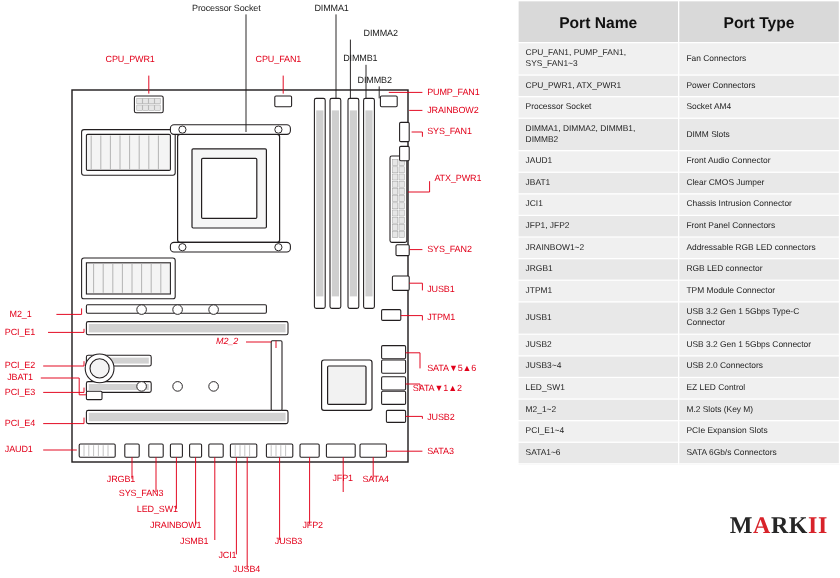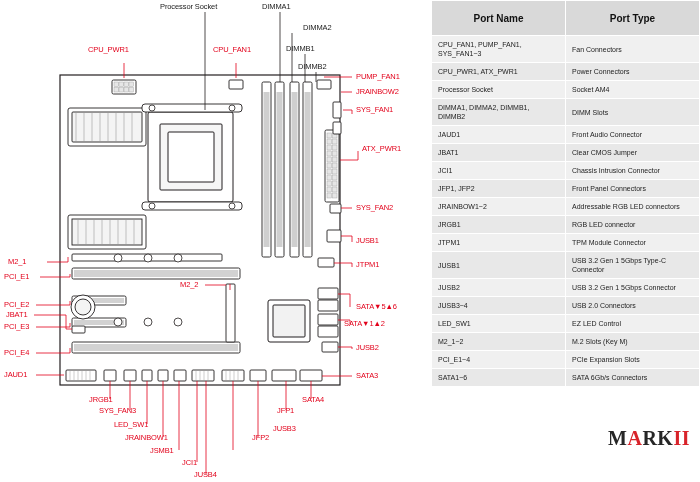--- a/index.html
+++ b/index.html
@@ -48,21 +48,21 @@
     background: #ffffff;
   }
   table {
     border-collapse: collapse;
     width: 269px;
     table-layout: fixed;
   }
   thead th {
     background: #d9d9d9;
     color: #111;
-    font-size: 10px;
+    font-size: 13px;
     font-weight: bold;
     text-align: center;
     padding: 6px 3px;
     border: 1px solid #ffffff;
     height: 22px;
     vertical-align: middle;
   }
   tbody td {
     font-size: 7px;
     color: #1c1c1c;
@@ -370,32 +370,32 @@
     <div class="lbl" style="left:356px;top:343px;">JUSB2</div>
     <div class="lbl" style="left:356px;top:371px;">SATA3</div>
 
     <div class="lbl" style="left:8px;top:257px;">M2_1</div>
     <div class="lbl" style="left:4px;top:272px;">PCI_E1</div>
     <div class="lbl" style="left:4px;top:300px;">PCI_E2</div>
     <div class="lbl" style="left:6px;top:310px;">JBAT1</div>
     <div class="lbl" style="left:4px;top:322px;">PCI_E3</div>
     <div class="lbl" style="left:4px;top:348px;">PCI_E4</div>
     <div class="lbl" style="left:4px;top:370px;">JAUD1</div>
-    <div class="lbl" style="left:180px;top:280px;">M2_2</div>
+    <div class="lbl" style="left:180px;top:280px;font-style:italic;">M2_2</div>
 
     <div class="lbl" style="left:89px;top:395px;">JRGB1</div>
     <div class="lbl" style="left:99px;top:406px;">SYS_FAN3</div>
     <div class="lbl" style="left:114px;top:420px;">LED_SW1</div>
     <div class="lbl" style="left:125px;top:433px;">JRAINBOW1</div>
     <div class="lbl" style="left:150px;top:446px;">JSMB1</div>
     <div class="lbl" style="left:182px;top:458px;">JCI1</div>
     <div class="lbl" style="left:194px;top:470px;">JUSB4</div>
-    <div class="lbl" style="left:229px;top:424px;margin-left:44px;">JUSB3</div>
+    <div class="lbl" style="left:229px;top:446px;">JUSB3</div>
     <div class="lbl" style="left:252px;top:433px;">JFP2</div>
-    <div class="lbl" style="left:277px;top:406px;">JFP1</div>
+    <div class="lbl" style="left:277px;top:394px;">JFP1</div>
     <div class="lbl" style="left:302px;top:395px;">SATA4</div>
   </div>
 
   <div id="table-wrap">
     <table>
       <thead>
         <tr>
           <th>Port Name</th>
           <th>Port Type</th>
         </tr>

